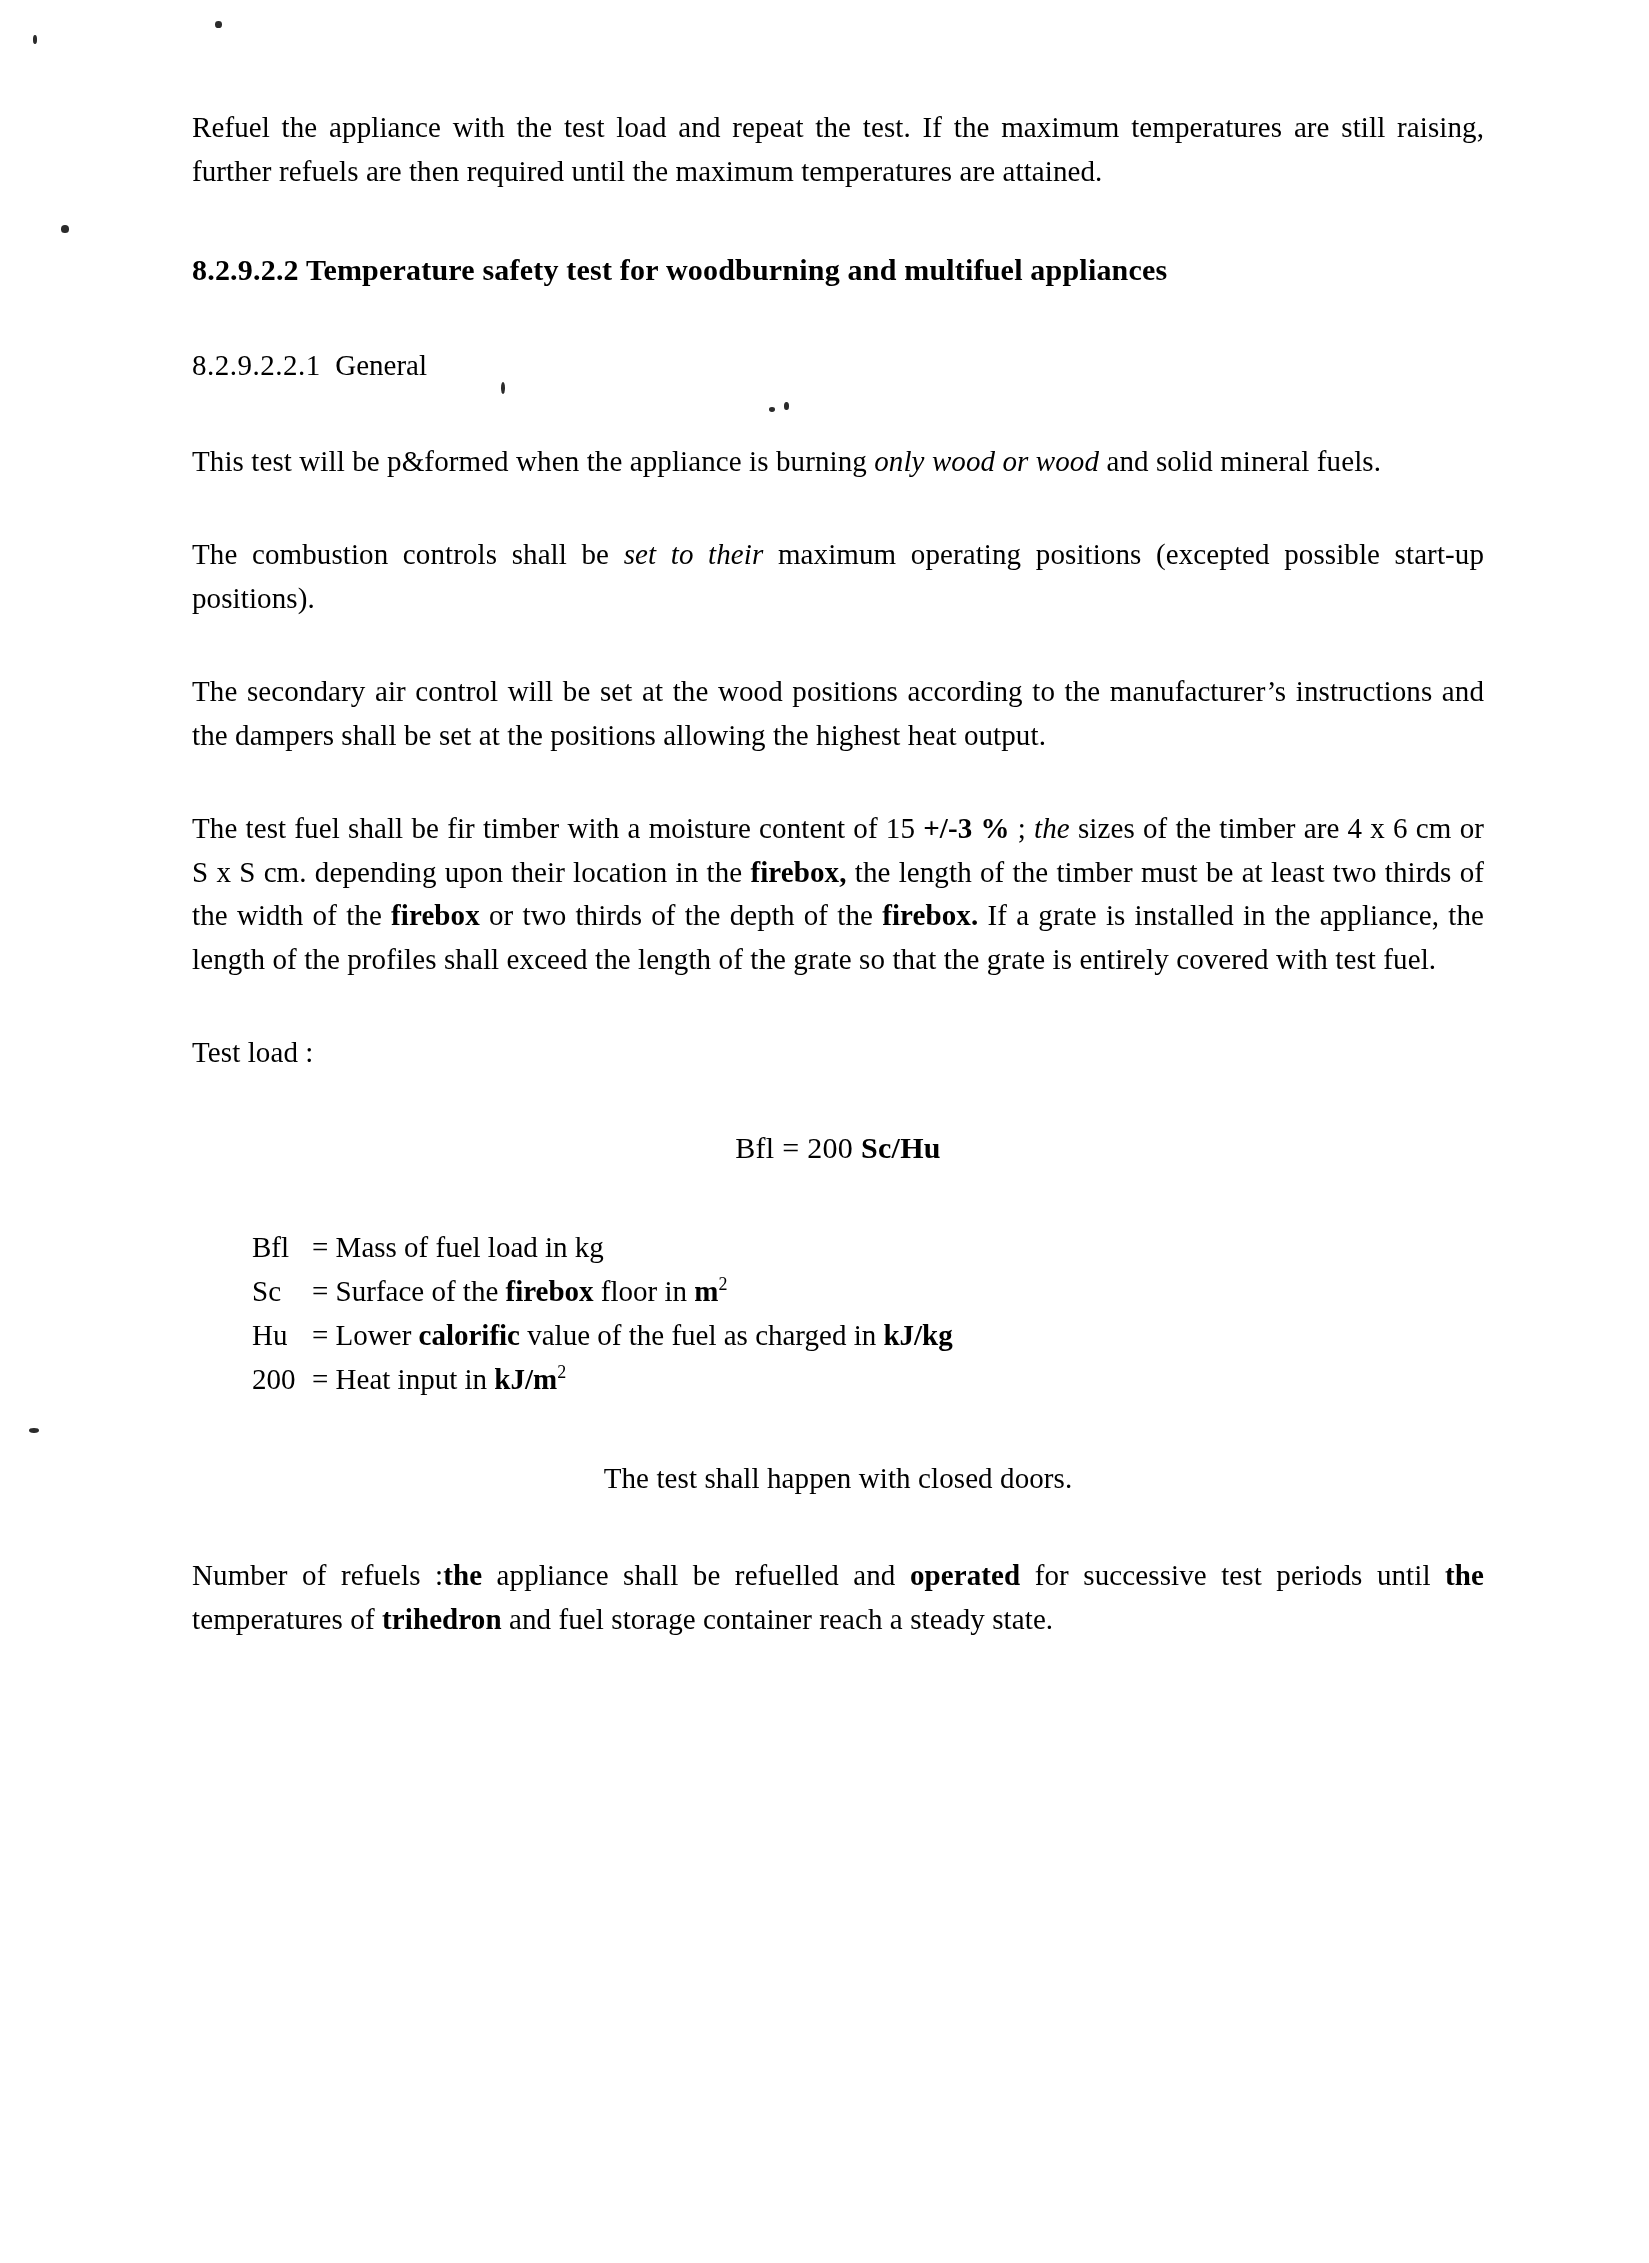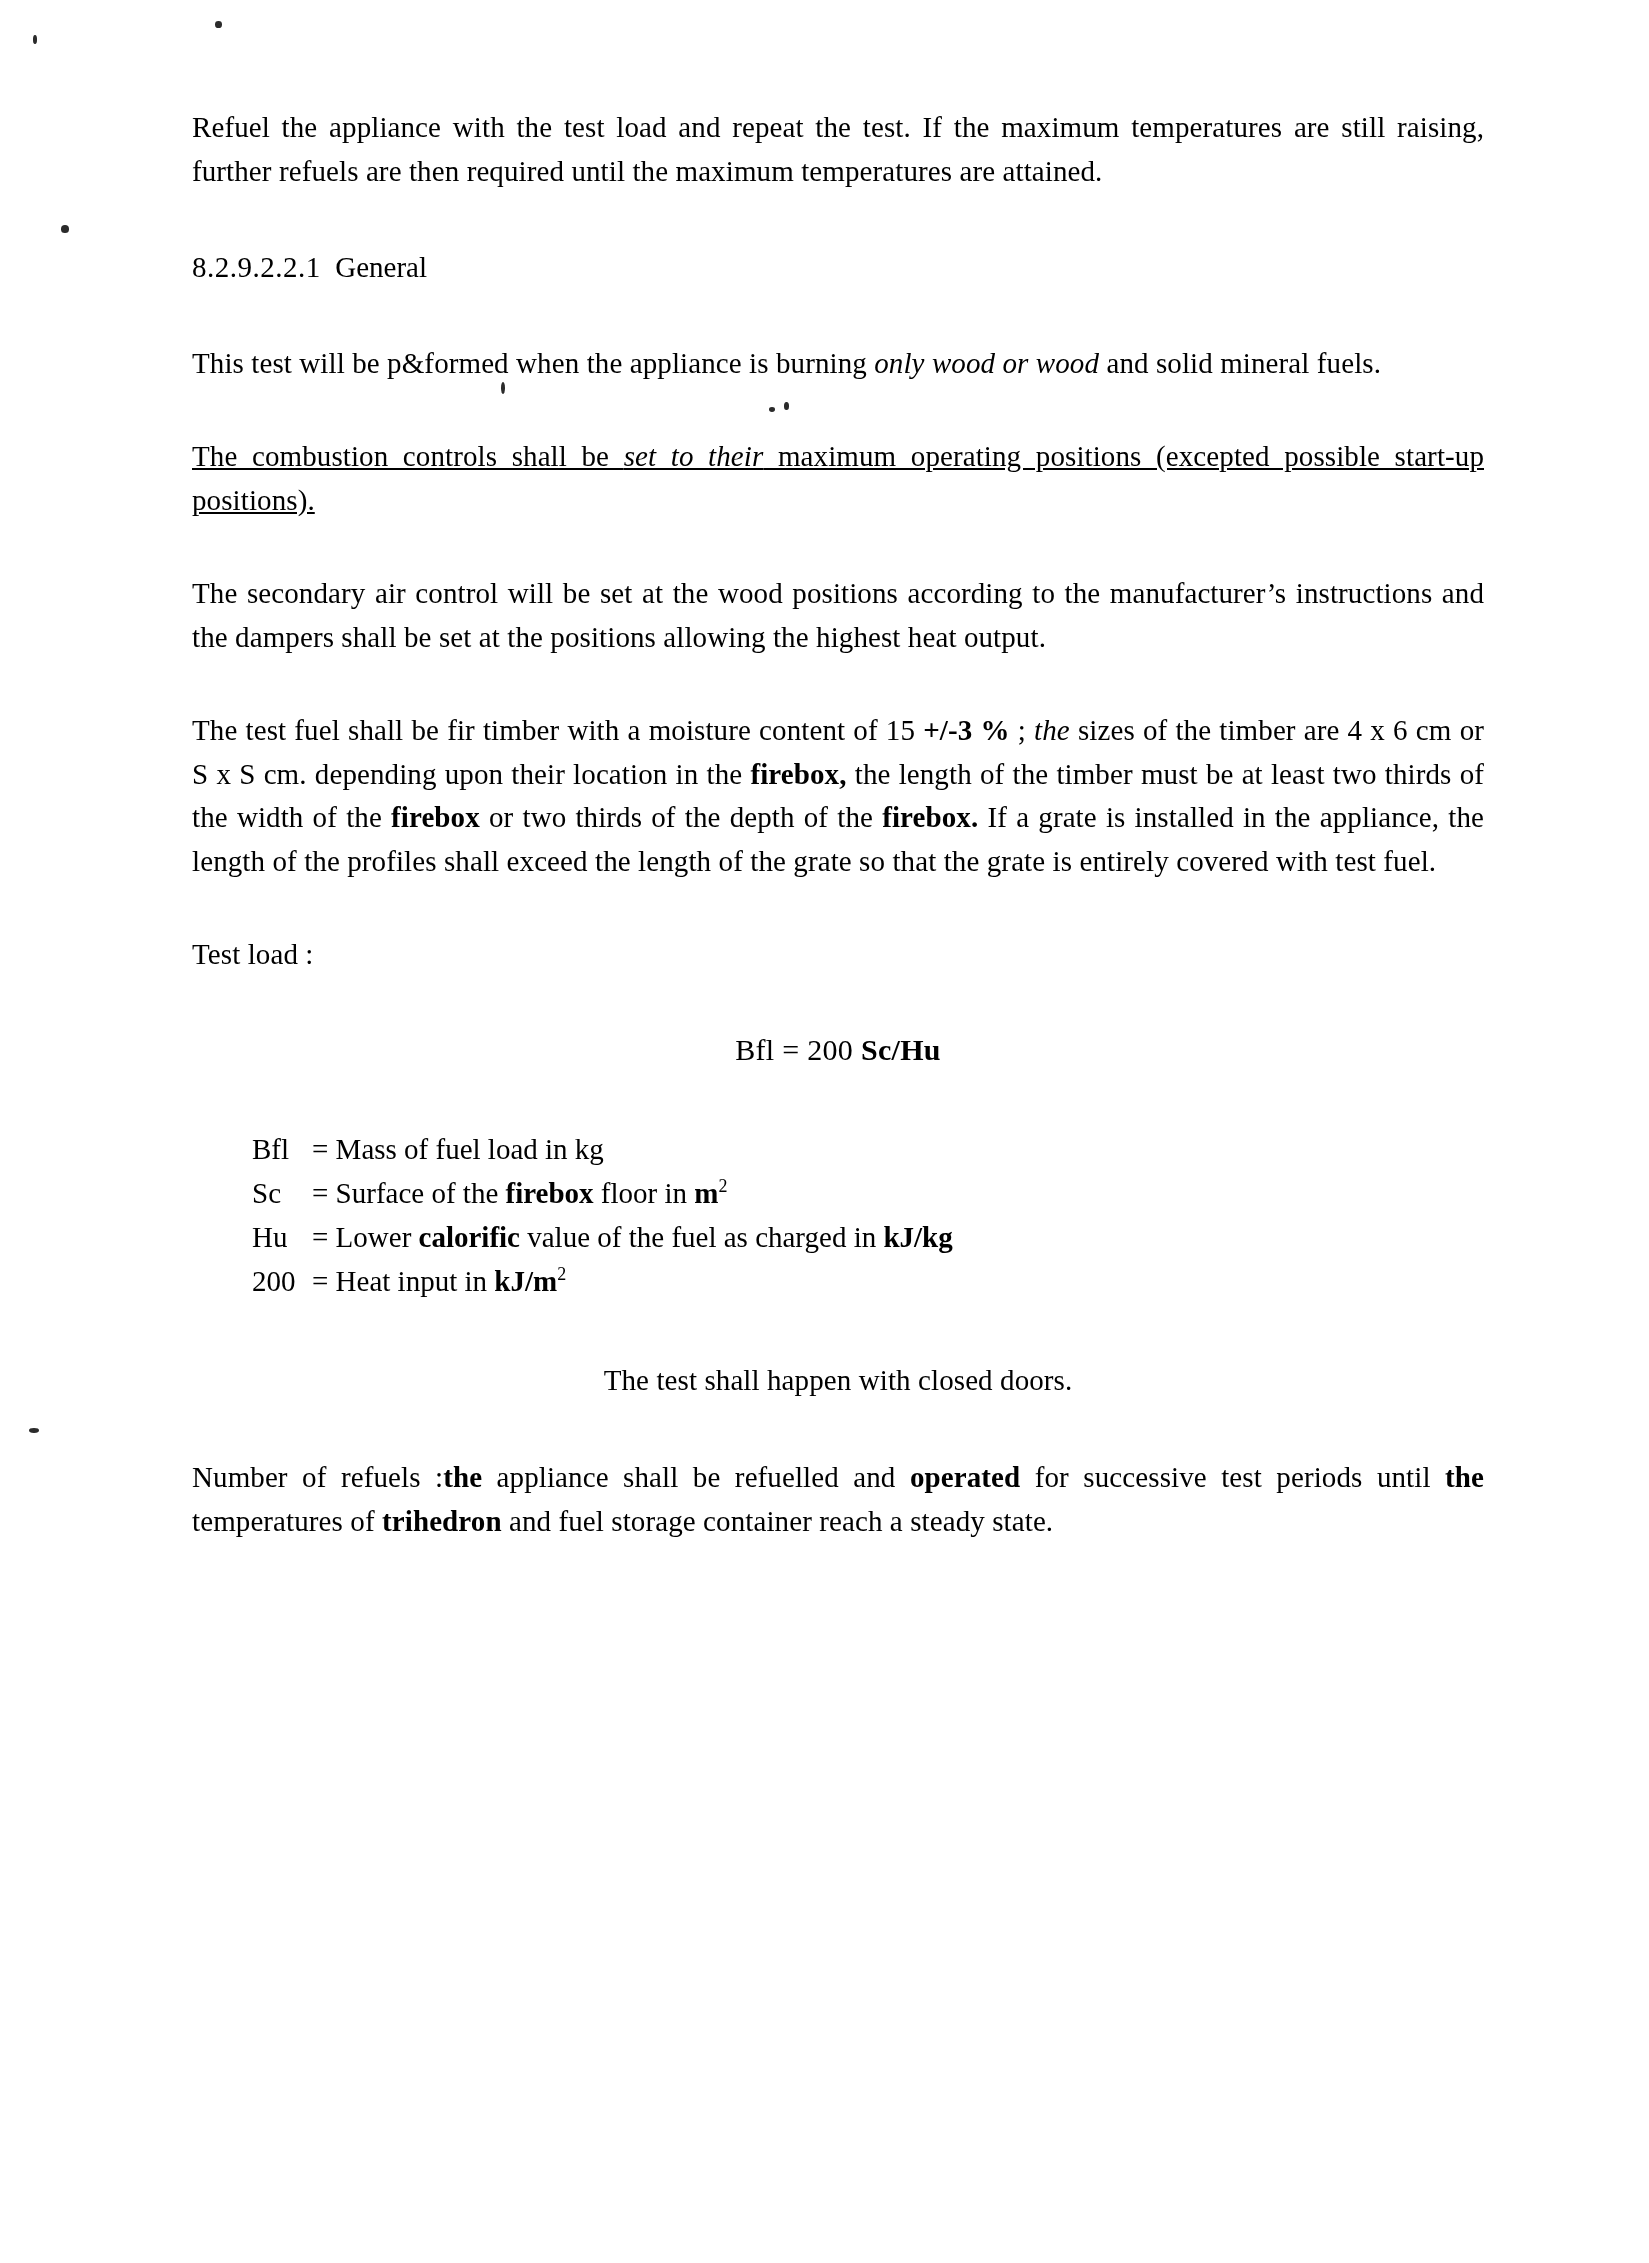--- a/index.html
+++ b/index.html
@@ -138,30 +138,31 @@
   <div class="speckle" style="left:501px; top:382px; width:3.8px; height:11.5px;"></div>
   <div class="speckle" style="left:769px; top:407px; width:5.8px; height:4.8px;"></div>
   <div class="speckle" style="left:784px; top:402px; width:4.8px; height:7.7px;"></div>
   <div class="speckle" style="left:29px; top:1428px; width:9.6px; height:4.8px;"></div>
   <div class="speckle" style="left:1500px; top:1739px; width:6.7px; height:6.7px;"></div>
 
   <div class="content">
 
     <p class="nojust" style="text-align:justify;">Refuel the appliance with the test load and repeat the test. If the maximum temperatures are still raising, further refuels are then required until the maximum temperatures are attained.</p>
 
+    <h2 class="h-section p-gap-lg" style="margin-top:56px;">8.2.9.2.2 Temperature safety test for woodburning and multifuel appliances</h2>
 
     <div class="h-sub" style="margin-top:54px;">
       <span class="num">8.2.9.2.2.1</span><span>&nbsp;&nbsp;</span><span>General</span>
     </div>
 
     <p class="p-gap" style="margin-top:54px;">
       <span>This test will be p&amp;formed when the appliance is burning </span><em>only wood or wood</em><span> and solid mineral fuels.</span>
     </p>
 
-    <p class="p-gap" style="margin-top:50px;text-decoration:underline;">
+    <p class="p-gap" style="margin-top:50px;">
       <span>The combustion controls shall be </span><em>set to their</em><span> maximum operating positions (excepted possible start-up positions).</span>
     </p>
 
     <p class="p-gap" style="margin-top:50px;">The secondary air control will be set at the wood positions according to the manufacturer’s instructions and the dampers shall be set at the positions allowing the highest heat output.</p>
 
     <p class="p-gap" style="margin-top:50px;">
       <span>The test fuel shall be fir timber with a moisture content of 15 </span><strong>+/-3 %</strong><span> ; </span><em>the</em><span> sizes of the timber are 4 x 6 cm or S x S cm. depending upon their location in the </span><strong>firebox,</strong><span> the length of the timber must be at least two thirds of the width of the </span><strong>firebox</strong><span> or two thirds of the depth of the </span><strong>firebox.</strong><span> If a grate is installed in the appliance, the length of the profiles shall exceed the length of the grate so that the grate is entirely covered with test fuel.</span>
     </p>
 
     <p class="nojust" style="margin-top:50px;">Test load :</p>

